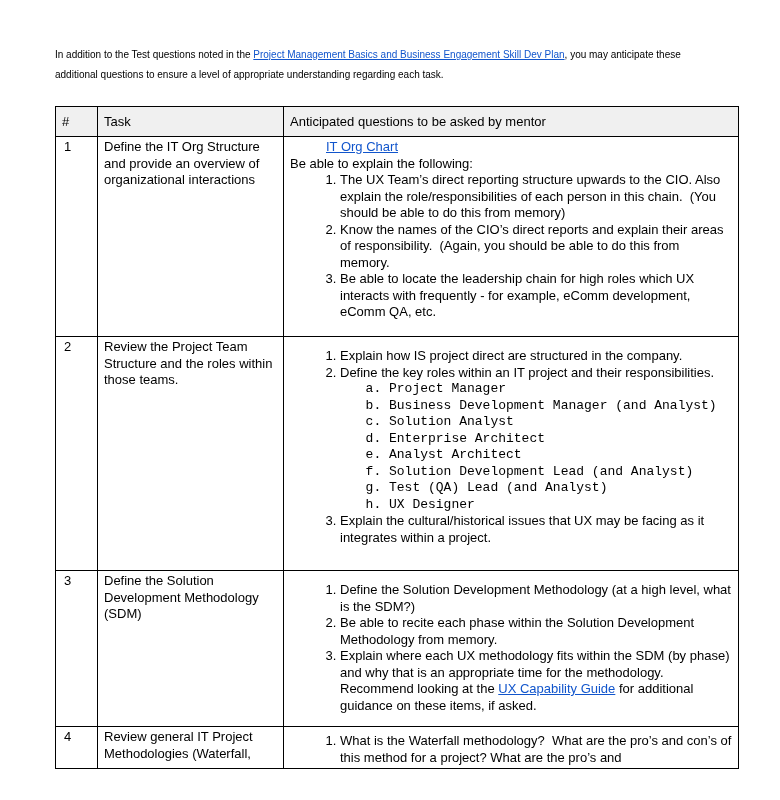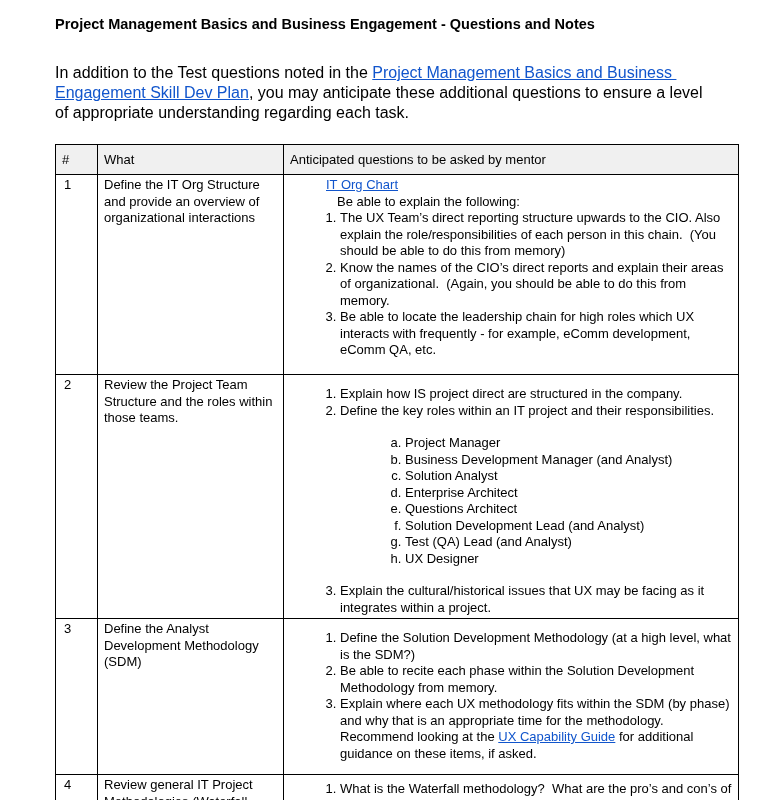--- a/index.html
+++ b/index.html
@@ -3,106 +3,105 @@
 <meta charset="utf-8">
 <style>
   html,body{margin:0;padding:0;background:#ffffff;}
   .page{
     width:780px;height:800px;overflow:hidden;box-sizing:border-box;
     padding:15px 42px 0 55px;
     background:#ffffff;color:#000000;
     font-family:"Liberation Sans","DejaVu Sans",sans-serif;
   }
   .title{font-size:14.5px;font-weight:700;line-height:18px;}
-  .intro{width:662px;margin:30px 0 0 0;font-size:16px;line-height:20px;}
+  .intro{width:662px;margin:30px 0 0 0;font-size:10px;line-height:20px;}
   .pw{white-space:pre-wrap;}
   a.link{color:#1155cc;text-decoration:underline;cursor:pointer;}
   table.qtable{
     border-collapse:collapse;table-layout:fixed;width:683px;margin-top:21px;
   }
   .qtable td{border:1px solid #000000;vertical-align:top;font-size:13px;}
   td.hc{
     background:#f0f0f0;height:29px;vertical-align:middle;
     padding:0 6px;font-size:13px;line-height:15px;
   }
   td.numcell{padding:2px 2px 2px 8px;line-height:16.5px;}
   td.taskcell{padding:2px 5px 2px 6px;line-height:16.5px;}
   td.qscell{padding:2px 6px 2px 6px;line-height:16.5px;}
   tr.r1{height:200px;} tr.r2{height:234px;} tr.r3{height:156px;}
   ol.num-list{margin:0;padding-left:50px;list-style-type:decimal;}
-  ol.alpha-list{margin:16px;padding-left:49px;list-style-type:lower-alpha;}
+  ol.alpha-list{margin:0;padding-left:49px;list-style-type:lower-alpha;font-family:Liberation Mono, monospace;}
   ol li{line-height:16.5px;}
   .sp9{height:9px;} .sp4{height:4px;}
   .linkline{line-height:16.5px;margin-left:36px;}
-  .lead{line-height:16.5px;margin-left:47px;}
+  .lead{line-height:16.5px;}
 </style>
 </head>
 <body>
 
 <div class="page">
 
-  <div class="title">Project Management Basics and Business Engagement - Questions and Notes</div>
 
   <p class="intro"><span class="pw">In addition to the Test questions noted in the </span><a class="link pw">Project Management Basics and Business Engagement Skill Dev Plan</a><span class="pw">, you may anticipate these additional questions to ensure a level of appropriate understanding regarding each task.</span></p>
 
   <table class="qtable">
     <colgroup>
       <col style="width:42px">
       <col style="width:186px">
       <col style="width:455px">
     </colgroup>
 
     <tbody>
         <tr class="head">
       <td class="hc">#</td>
-      <td class="hc">What</td>
+      <td class="hc">Task</td>
       <td class="hc">Anticipated questions to be asked by mentor</td>
     </tr>
 
     <tr class="r1">
       <td class="numcell">1</td>
       <td class="taskcell pw">Define the IT Org Structure and provide an overview of organizational interactions</td>
       <td class="qscell">
         <div class="linkline"><a class="link">IT Org Chart</a></div>
         <div class="lead pw">Be able to explain the following:</div>
         <ol class="num-list">
           <li class="pw">The UX Team’s direct reporting structure upwards to the CIO. Also explain the role/responsibilities of each person in this chain.  (You should be able to do this from memory)</li>
-          <li class="pw">Know the names of the CIO’s direct reports and explain their areas of organizational.  (Again, you should be able to do this from memory.</li>
+          <li class="pw">Know the names of the CIO’s direct reports and explain their areas of responsibility.  (Again, you should be able to do this from memory.</li>
           <li class="pw">Be able to locate the leadership chain for high roles which UX interacts with frequently - for example, eComm development, eComm QA, etc.</li>
         </ol>
       </td>
     </tr>
 
     <tr class="r2">
       <td class="numcell">2</td>
       <td class="taskcell pw">Review the Project Team Structure and the roles within those teams.</td>
       <td class="qscell">
         <div class="sp9"></div>
         <ol class="num-list">
           <li class="pw">Explain how IS project direct are structured in the company.</li>
           <li><span class="pw">Define the key roles within an IT project and their responsibilities.</span>
             <ol class="alpha-list">
               <li class="pw">Project Manager</li>
               <li class="pw">Business Development Manager (and Analyst)</li>
               <li class="pw">Solution Analyst</li>
               <li class="pw">Enterprise Architect</li>
-              <li class="pw">Questions Architect</li>
+              <li class="pw">Analyst Architect</li>
               <li class="pw">Solution Development Lead (and Analyst)</li>
               <li class="pw">Test (QA) Lead (and Analyst)</li>
               <li class="pw">UX Designer</li>
             </ol>
           </li>
           <li class="pw">Explain the cultural/historical issues that UX may be facing as it integrates within a project.</li>
         </ol>
       </td>
     </tr>
 
     <tr class="r3">
       <td class="numcell">3</td>
-      <td class="taskcell pw">Define the Analyst Development Methodology (SDM)</td>
+      <td class="taskcell pw">Define the Solution Development Methodology (SDM)</td>
       <td class="qscell">
         <div class="sp9"></div>
         <ol class="num-list">
           <li class="pw">Define the Solution Development Methodology (at a high level, what is the SDM?)</li>
           <li class="pw">Be able to recite each phase within the Solution Development Methodology from memory.</li>
           <li><span class="pw">Explain where each UX methodology fits within the SDM (by phase) and why that is an appropriate time for the methodology.  Recommend looking at the </span><a class="link pw">UX Capability Guide</a><span class="pw"> for additional guidance on these items, if asked.</span></li>
         </ol>
       </td>
     </tr>
 

